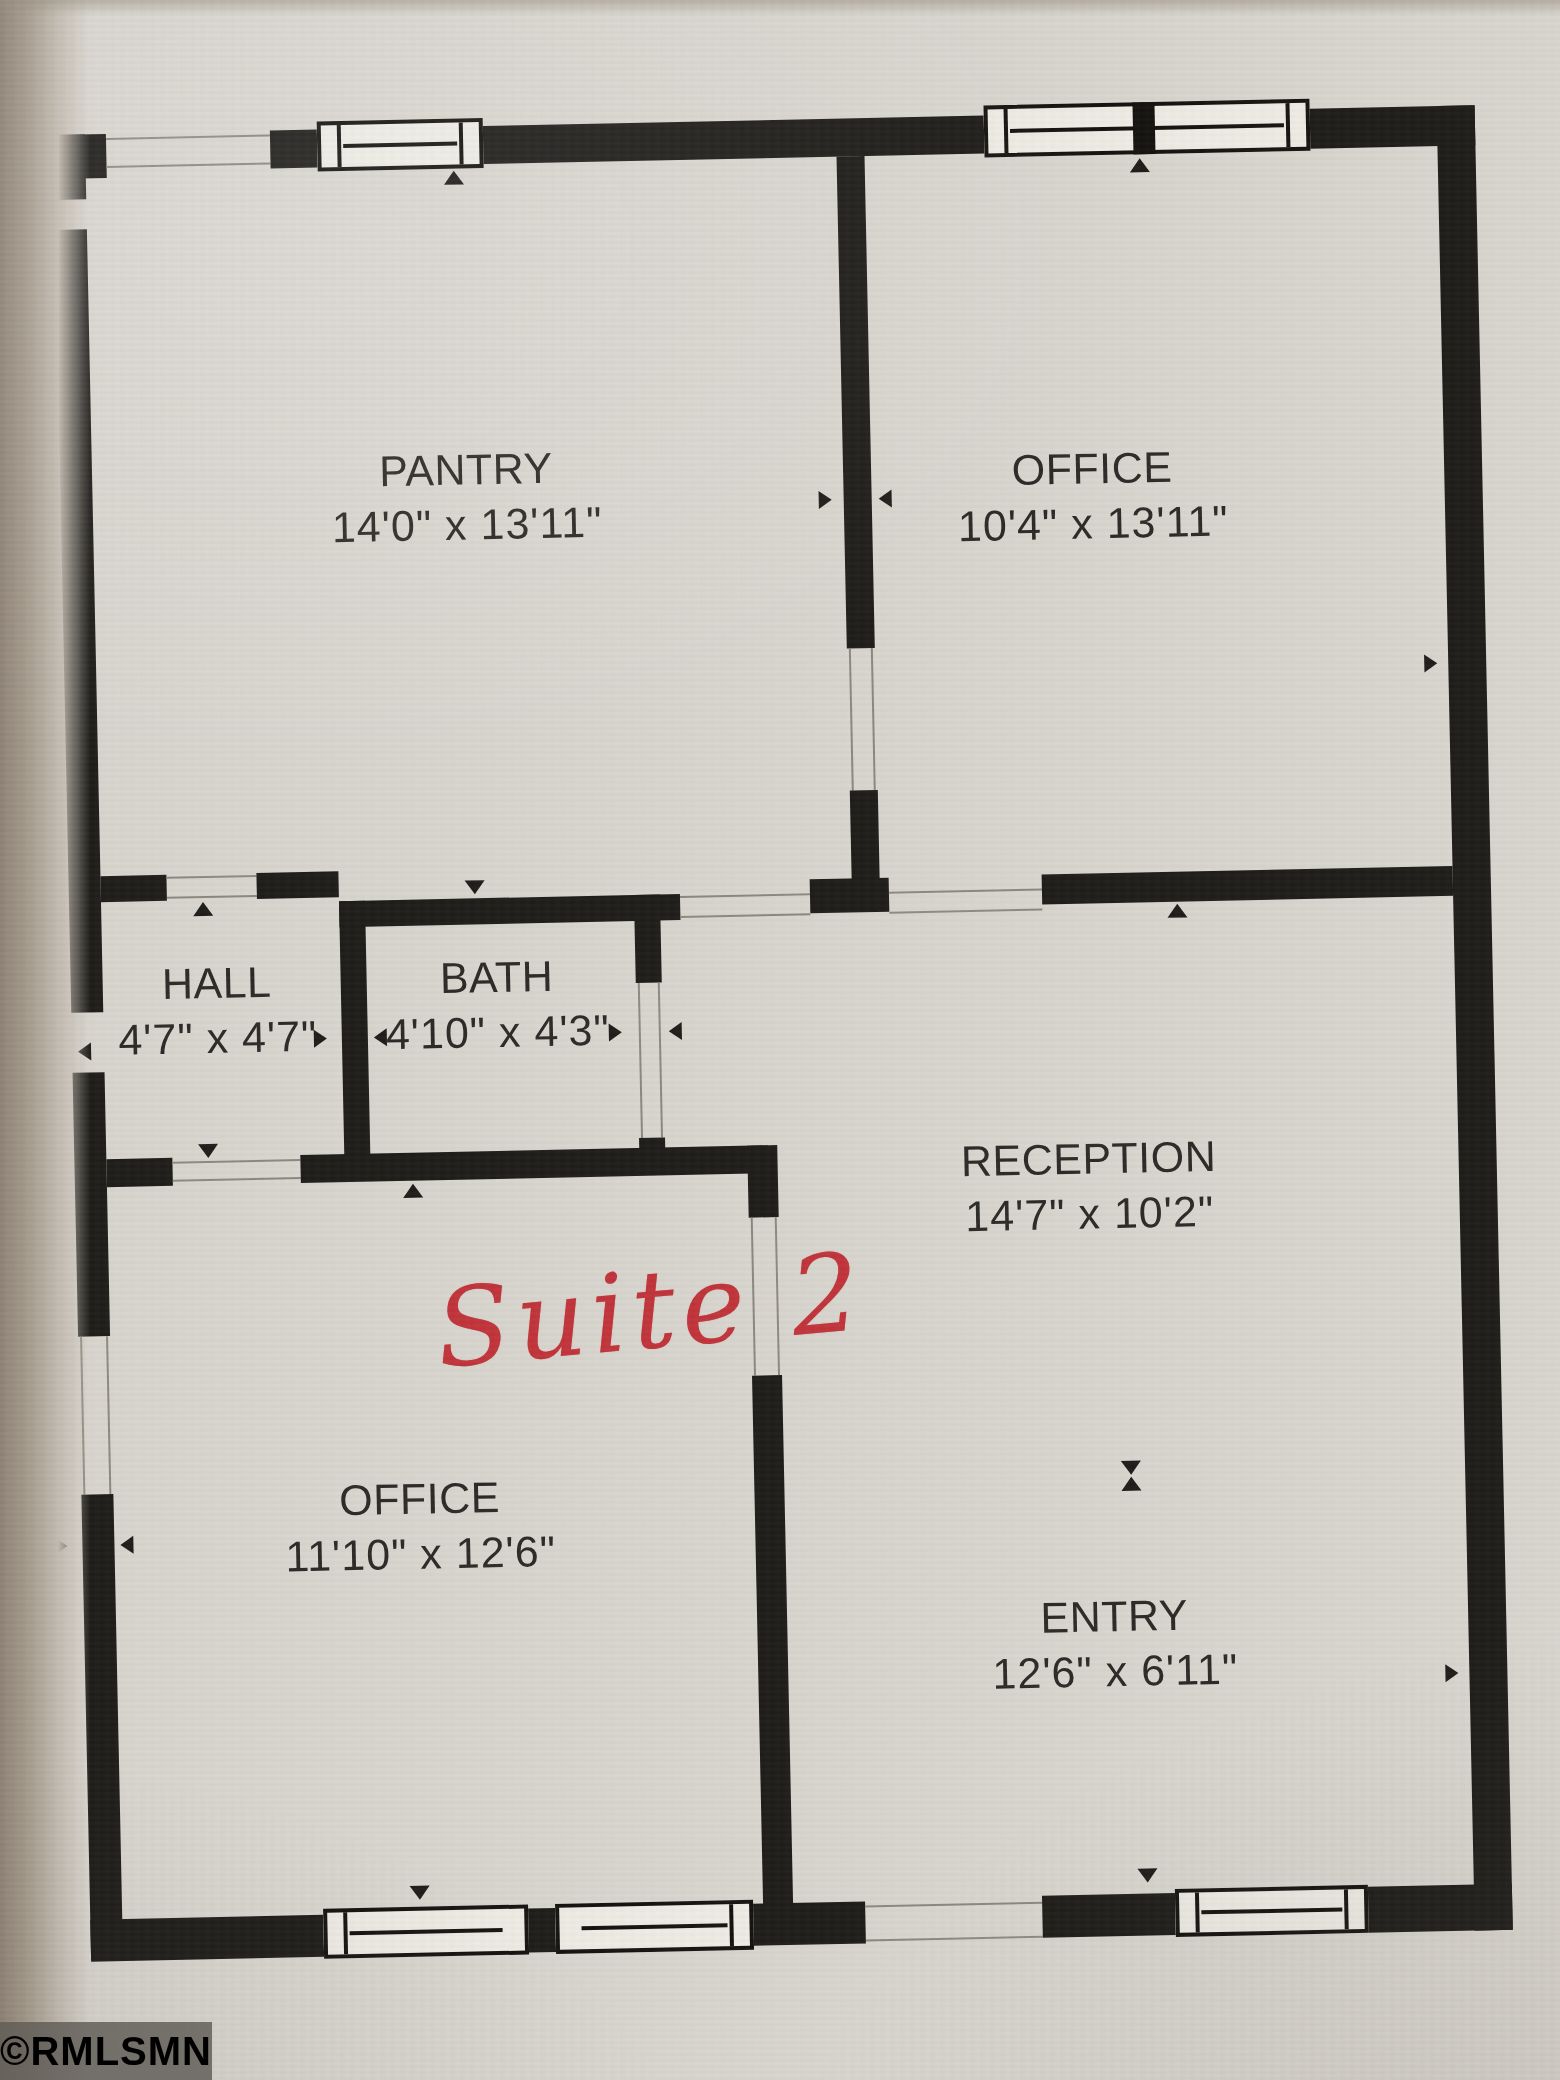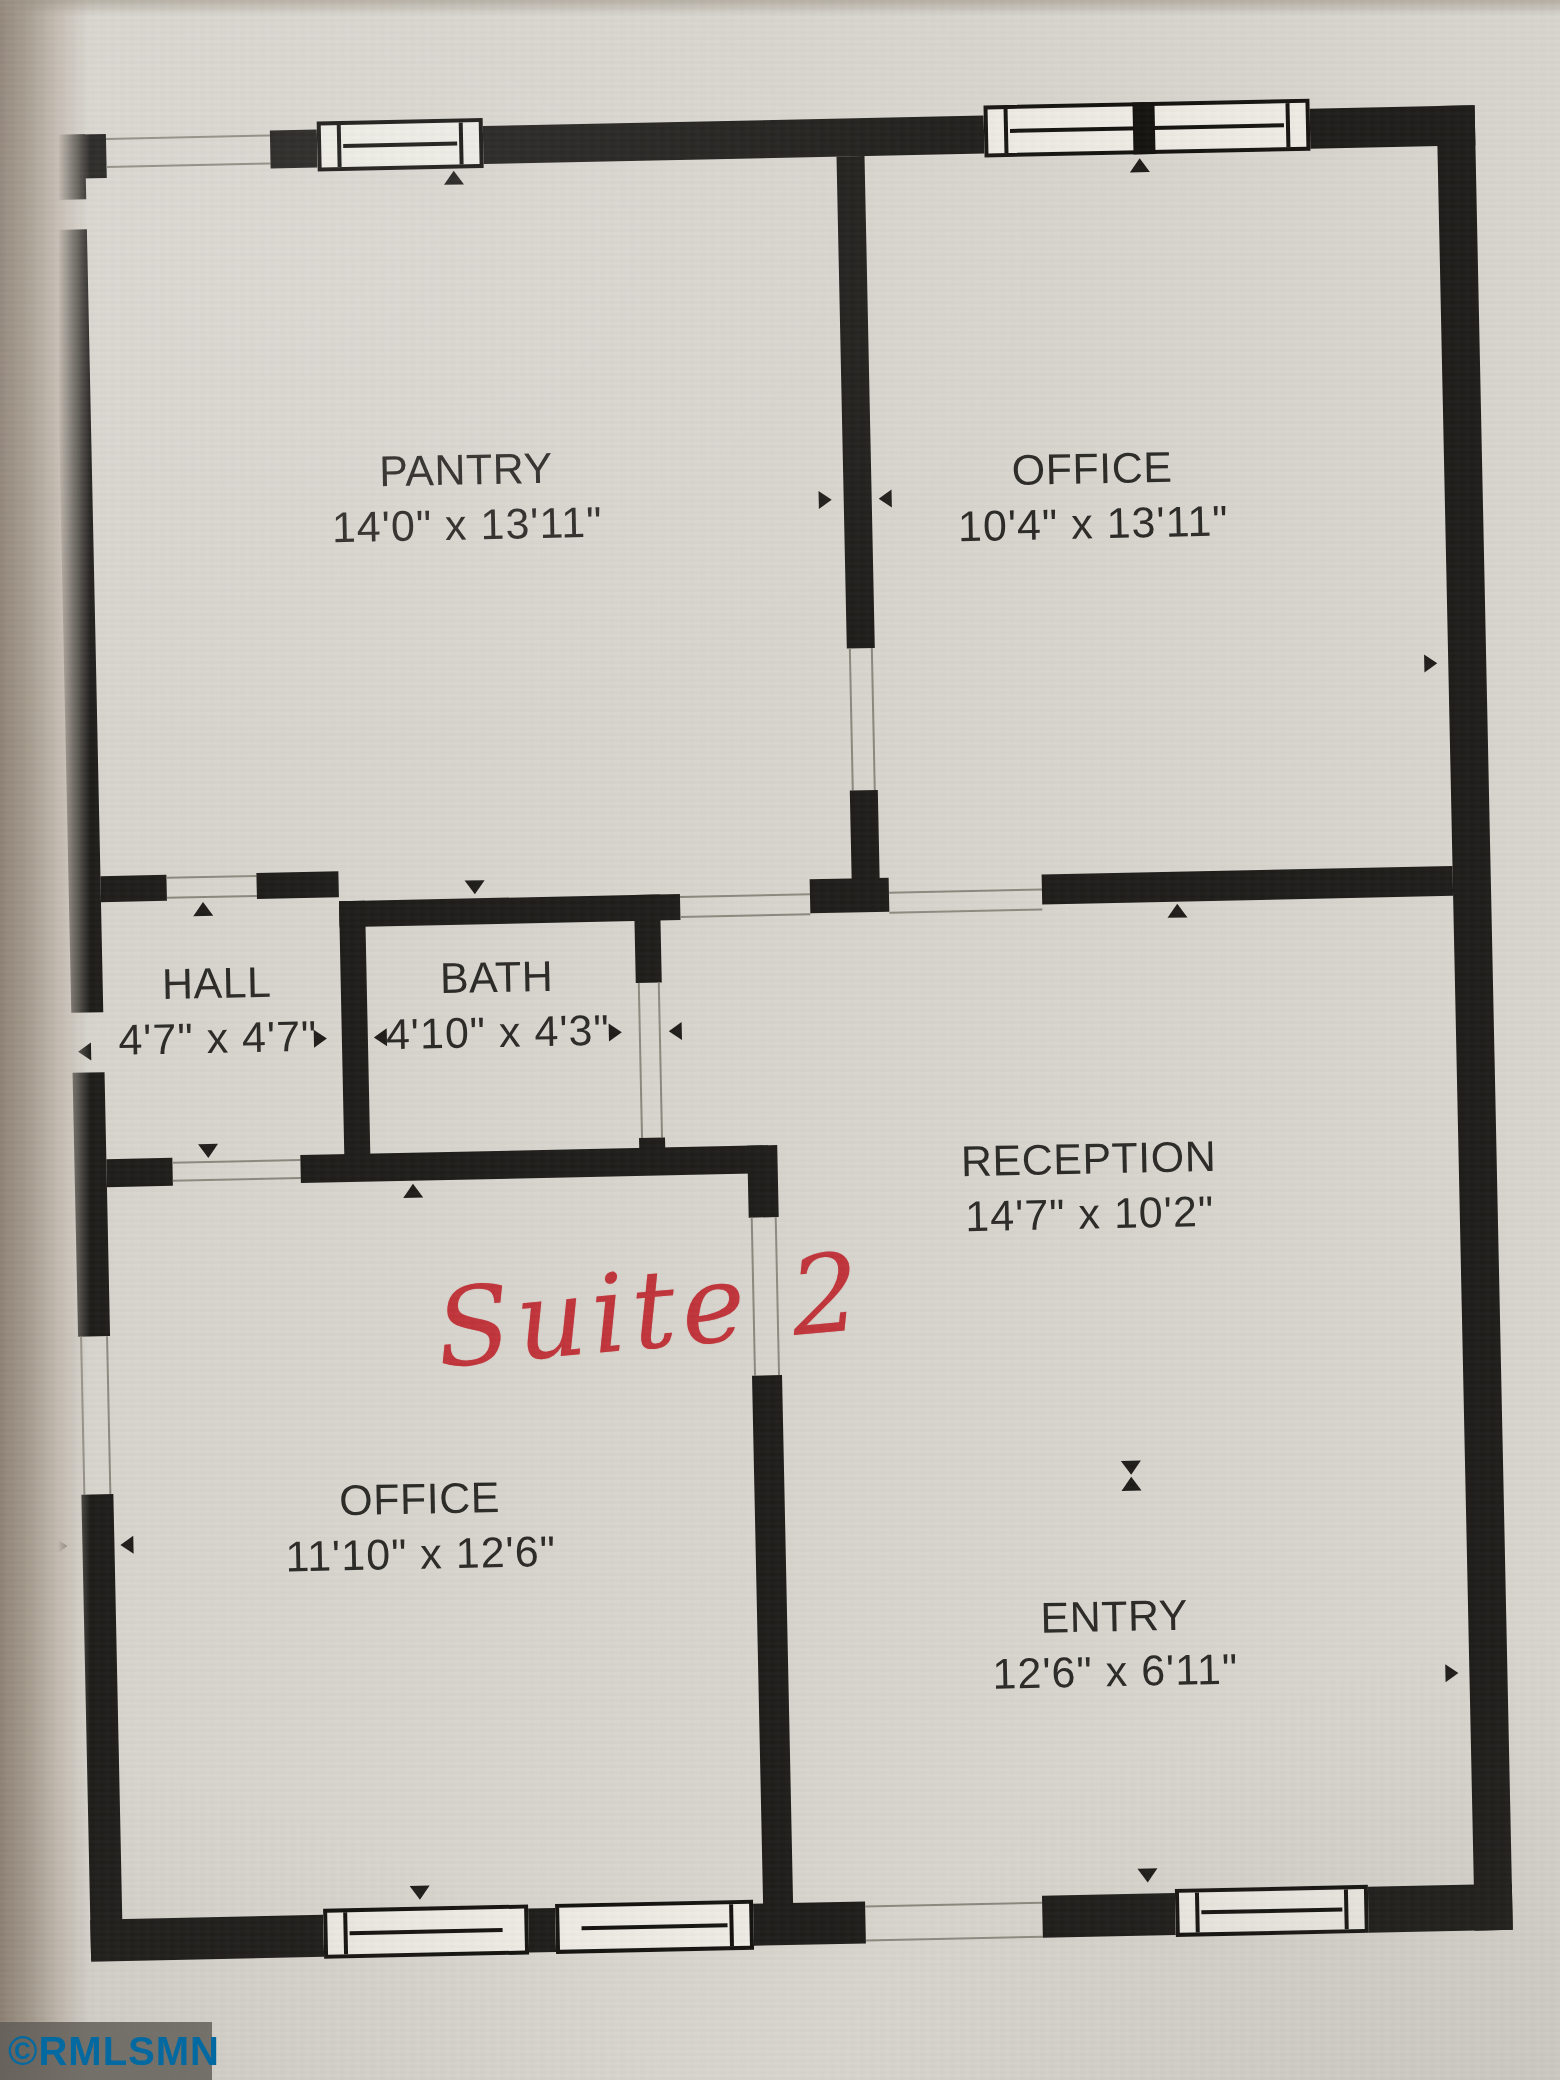--- a/index.html
+++ b/index.html
@@ -52,22 +52,22 @@
   .room-label{position:absolute;transform:translateX(-50%);text-align:center;
     color:var(--ink);font-size:43px;line-height:55px;letter-spacing:.5px;white-space:nowrap;}
   .room-label .dims{letter-spacing:1px;}
 
   .suite{position:absolute;left:430px;top:1245px;color:var(--red);
     font-family:"DejaVu Serif", serif;font-style:italic;font-size:108px;
     letter-spacing:6px;transform:rotate(-4deg);white-space:nowrap;
     text-shadow:0 0 1px rgba(192,52,58,.5);}
 
   .wm{position:absolute;left:0;top:2022px;width:212px;height:58px;
-    background:rgba(95,92,86,.82);color:#0369a1;font-weight:bold;font-size:40px;
-    display:flex;align-items:center;padding-left:8px;letter-spacing:1px;}
+    background:rgba(95,92,86,.82);color:#000000;font-weight:bold;font-size:40px;
+    display:flex;align-items:center;letter-spacing:1px;}
 </style>
 </head>
 <body>
 
 <div class="plan">
 
   <div class="w" style="left:72px;top:120px;width:53px;height:44px;"></div>
   <div class="op-h" style="left:125px;top:124px;width:164px;height:30px;"></div>
   <div class="w" style="left:289px;top:120px;width:47px;height:38px;"></div>
   <div class="win" style="left:336px;top:112px;width:166px;height:50px;">

